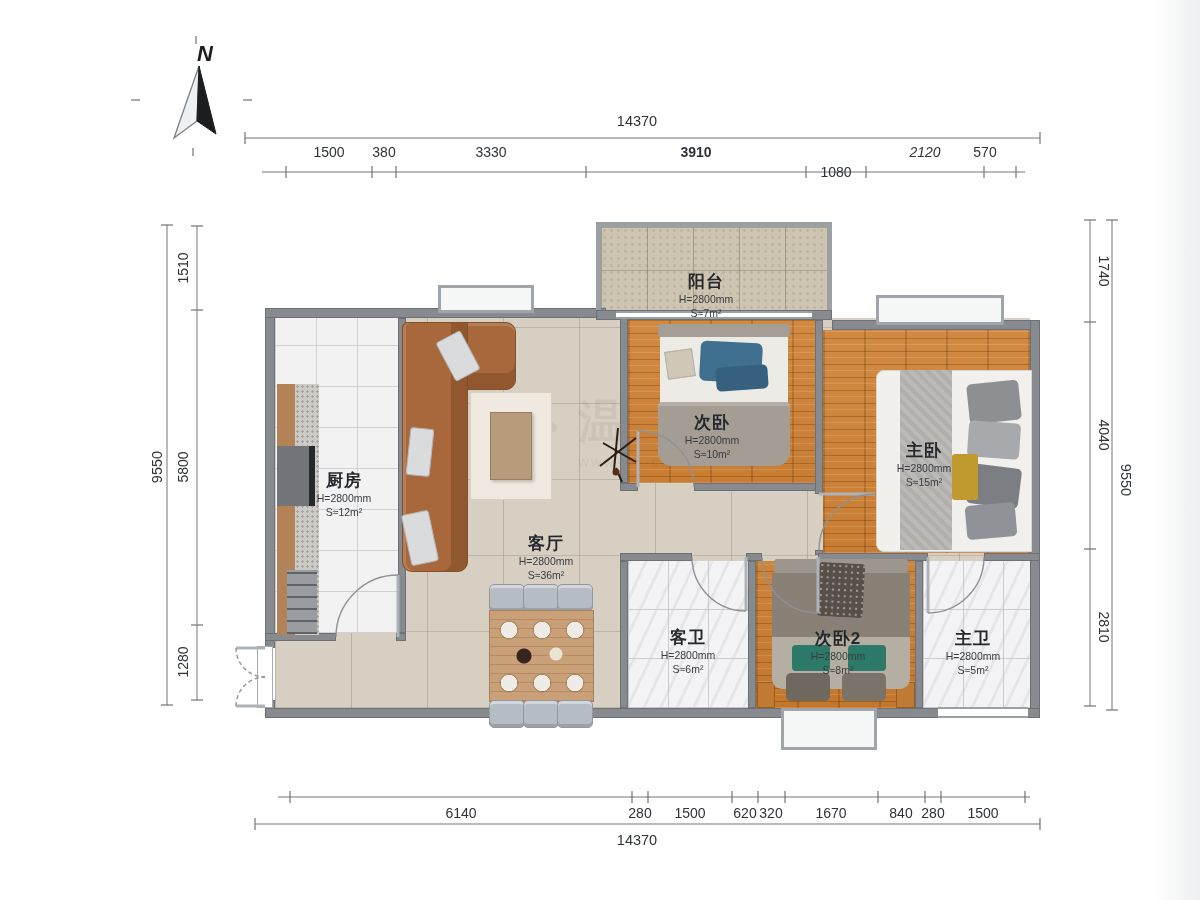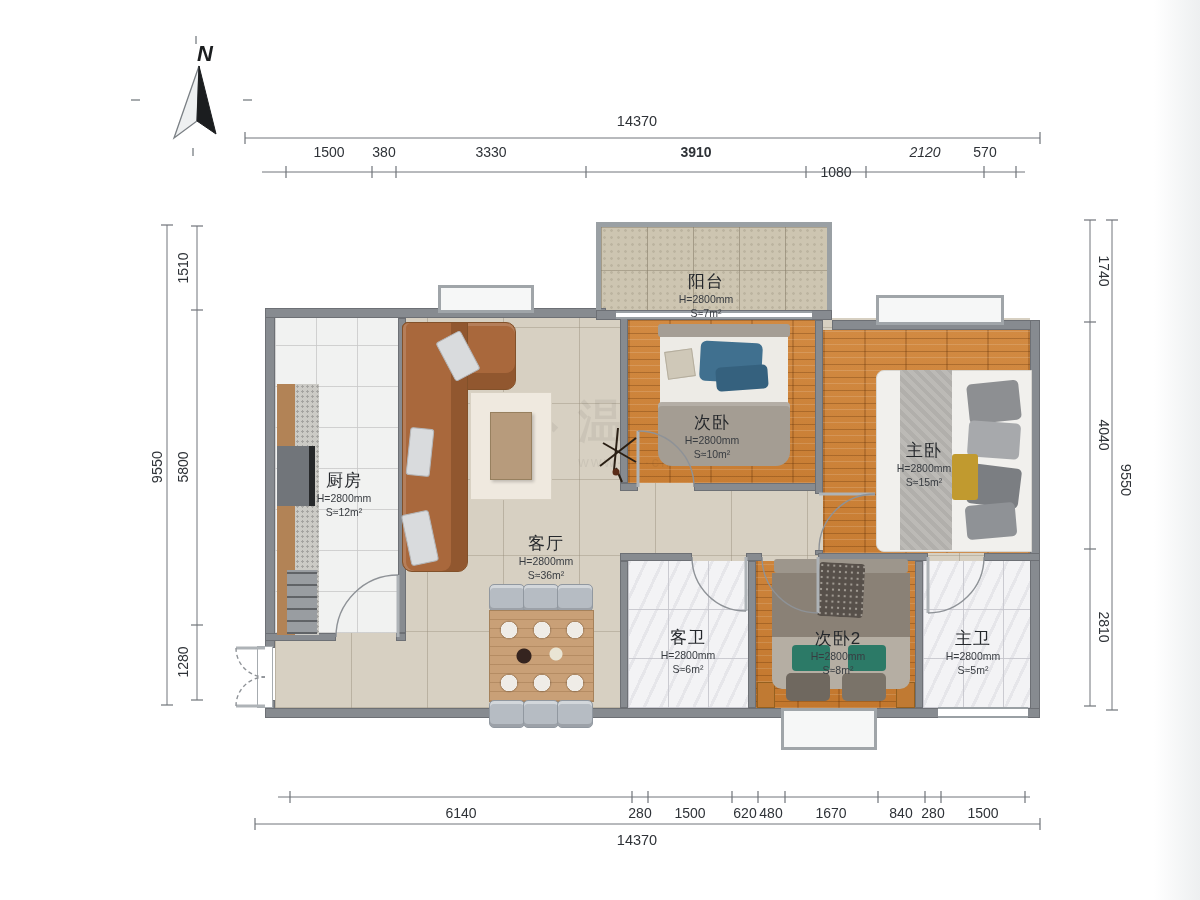--- a/index.html
+++ b/index.html
@@ -37,21 +37,21 @@
   .wallthin{position:absolute;background:#9aa0a4;}
   .bay{position:absolute;background:#f6f7f7;border:3px solid #a0a5a9;}
   .winband{position:absolute;background:#ffffff;border-top:2px solid #9aa0a4;border-bottom:2px solid #9aa0a4;box-sizing:border-box;}
   
   .sofa{background:#a9683c;border:1px solid #82512a;}
   .pw{position:absolute;background:#d9dbdd;border:1px solid #b4b7ba;border-radius:3px;}
   .chair{position:absolute;width:34px;height:26px;background:#b6bcc3;border:1px solid #9198a0;border-radius:5px;
          box-shadow:inset 0 3px 0 rgba(255,255,255,.4), inset 0 -3px 0 rgba(90,95,100,.28);}
   
   .rlabel{position:absolute;width:150px;transform:translate(-50%,-50%);text-align:center;color:#24272b;}
-  .rlabel .nm{font-size:17px;font-weight:normal;letter-spacing:1px;line-height:20px;margin-top:16px;}
+  .rlabel .nm{font-size:17px;font-weight:bold;letter-spacing:1px;line-height:20px;margin-top:16px;}
   .rlabel .sub{font-size:10.5px;color:#383c41;line-height:14px;font-weight:500;}
   
   .dimtxt{position:absolute;transform:translate(-50%,-50%);font-size:14px;color:#2e3237;white-space:nowrap;}
   .dimtot{font-size:14.5px;}
   .rot{transform:translate(-50%,-50%) rotate(-90deg);}
   .rot2{transform:translate(-50%,-50%) rotate(90deg);}
   .disc{position:absolute;font-size:17px;color:#1e2125;letter-spacing:1px;}
   .nletter{position:absolute;transform:translate(-50%,-50%);font-size:22px;font-weight:bold;font-style:italic;color:#1b1d1f;}
   
   .wm{position:absolute;display:flex;align-items:center;gap:14px;opacity:.06;color:#1a1a1a;pointer-events:none;}
@@ -327,21 +327,21 @@
   <span class="dimtxt" style="left:491px;top:152px;">3330</span>
   <span class="dimtxt" style="left:696px;top:152px;font-weight:bold;">3910</span>
   <span class="dimtxt" style="left:836px;top:152px;margin-top:20px;">1080</span>
   <span class="dimtxt" style="left:925px;top:152px;font-style:italic;">2120</span>
   <span class="dimtxt" style="left:985px;top:152px;">570</span>
 
   <span class="dimtxt" style="left:461px;top:813px;">6140</span>
   <span class="dimtxt" style="left:640px;top:813px;">280</span>
   <span class="dimtxt" style="left:690px;top:813px;">1500</span>
   <span class="dimtxt" style="left:745px;top:813px;">620</span>
-  <span class="dimtxt" style="left:771px;top:813px;">480</span>
+  <span class="dimtxt" style="left:771px;top:813px;">320</span>
   <span class="dimtxt" style="left:831px;top:813px;">1670</span>
   <span class="dimtxt" style="left:901px;top:813px;">840</span>
   <span class="dimtxt" style="left:933px;top:813px;">280</span>
   <span class="dimtxt" style="left:983px;top:813px;">1500</span>
   <span class="dimtxt dimtot" style="left:637px;top:840px;">14370</span>
 
   <span class="dimtxt dimtot rot" style="left:157px;top:467px;">9550</span>
   <span class="dimtxt rot" style="left:183px;top:268px;">1510</span>
   <span class="dimtxt rot" style="left:183px;top:467px;">5800</span>
   <span class="dimtxt rot" style="left:183px;top:662px;">1280</span>

